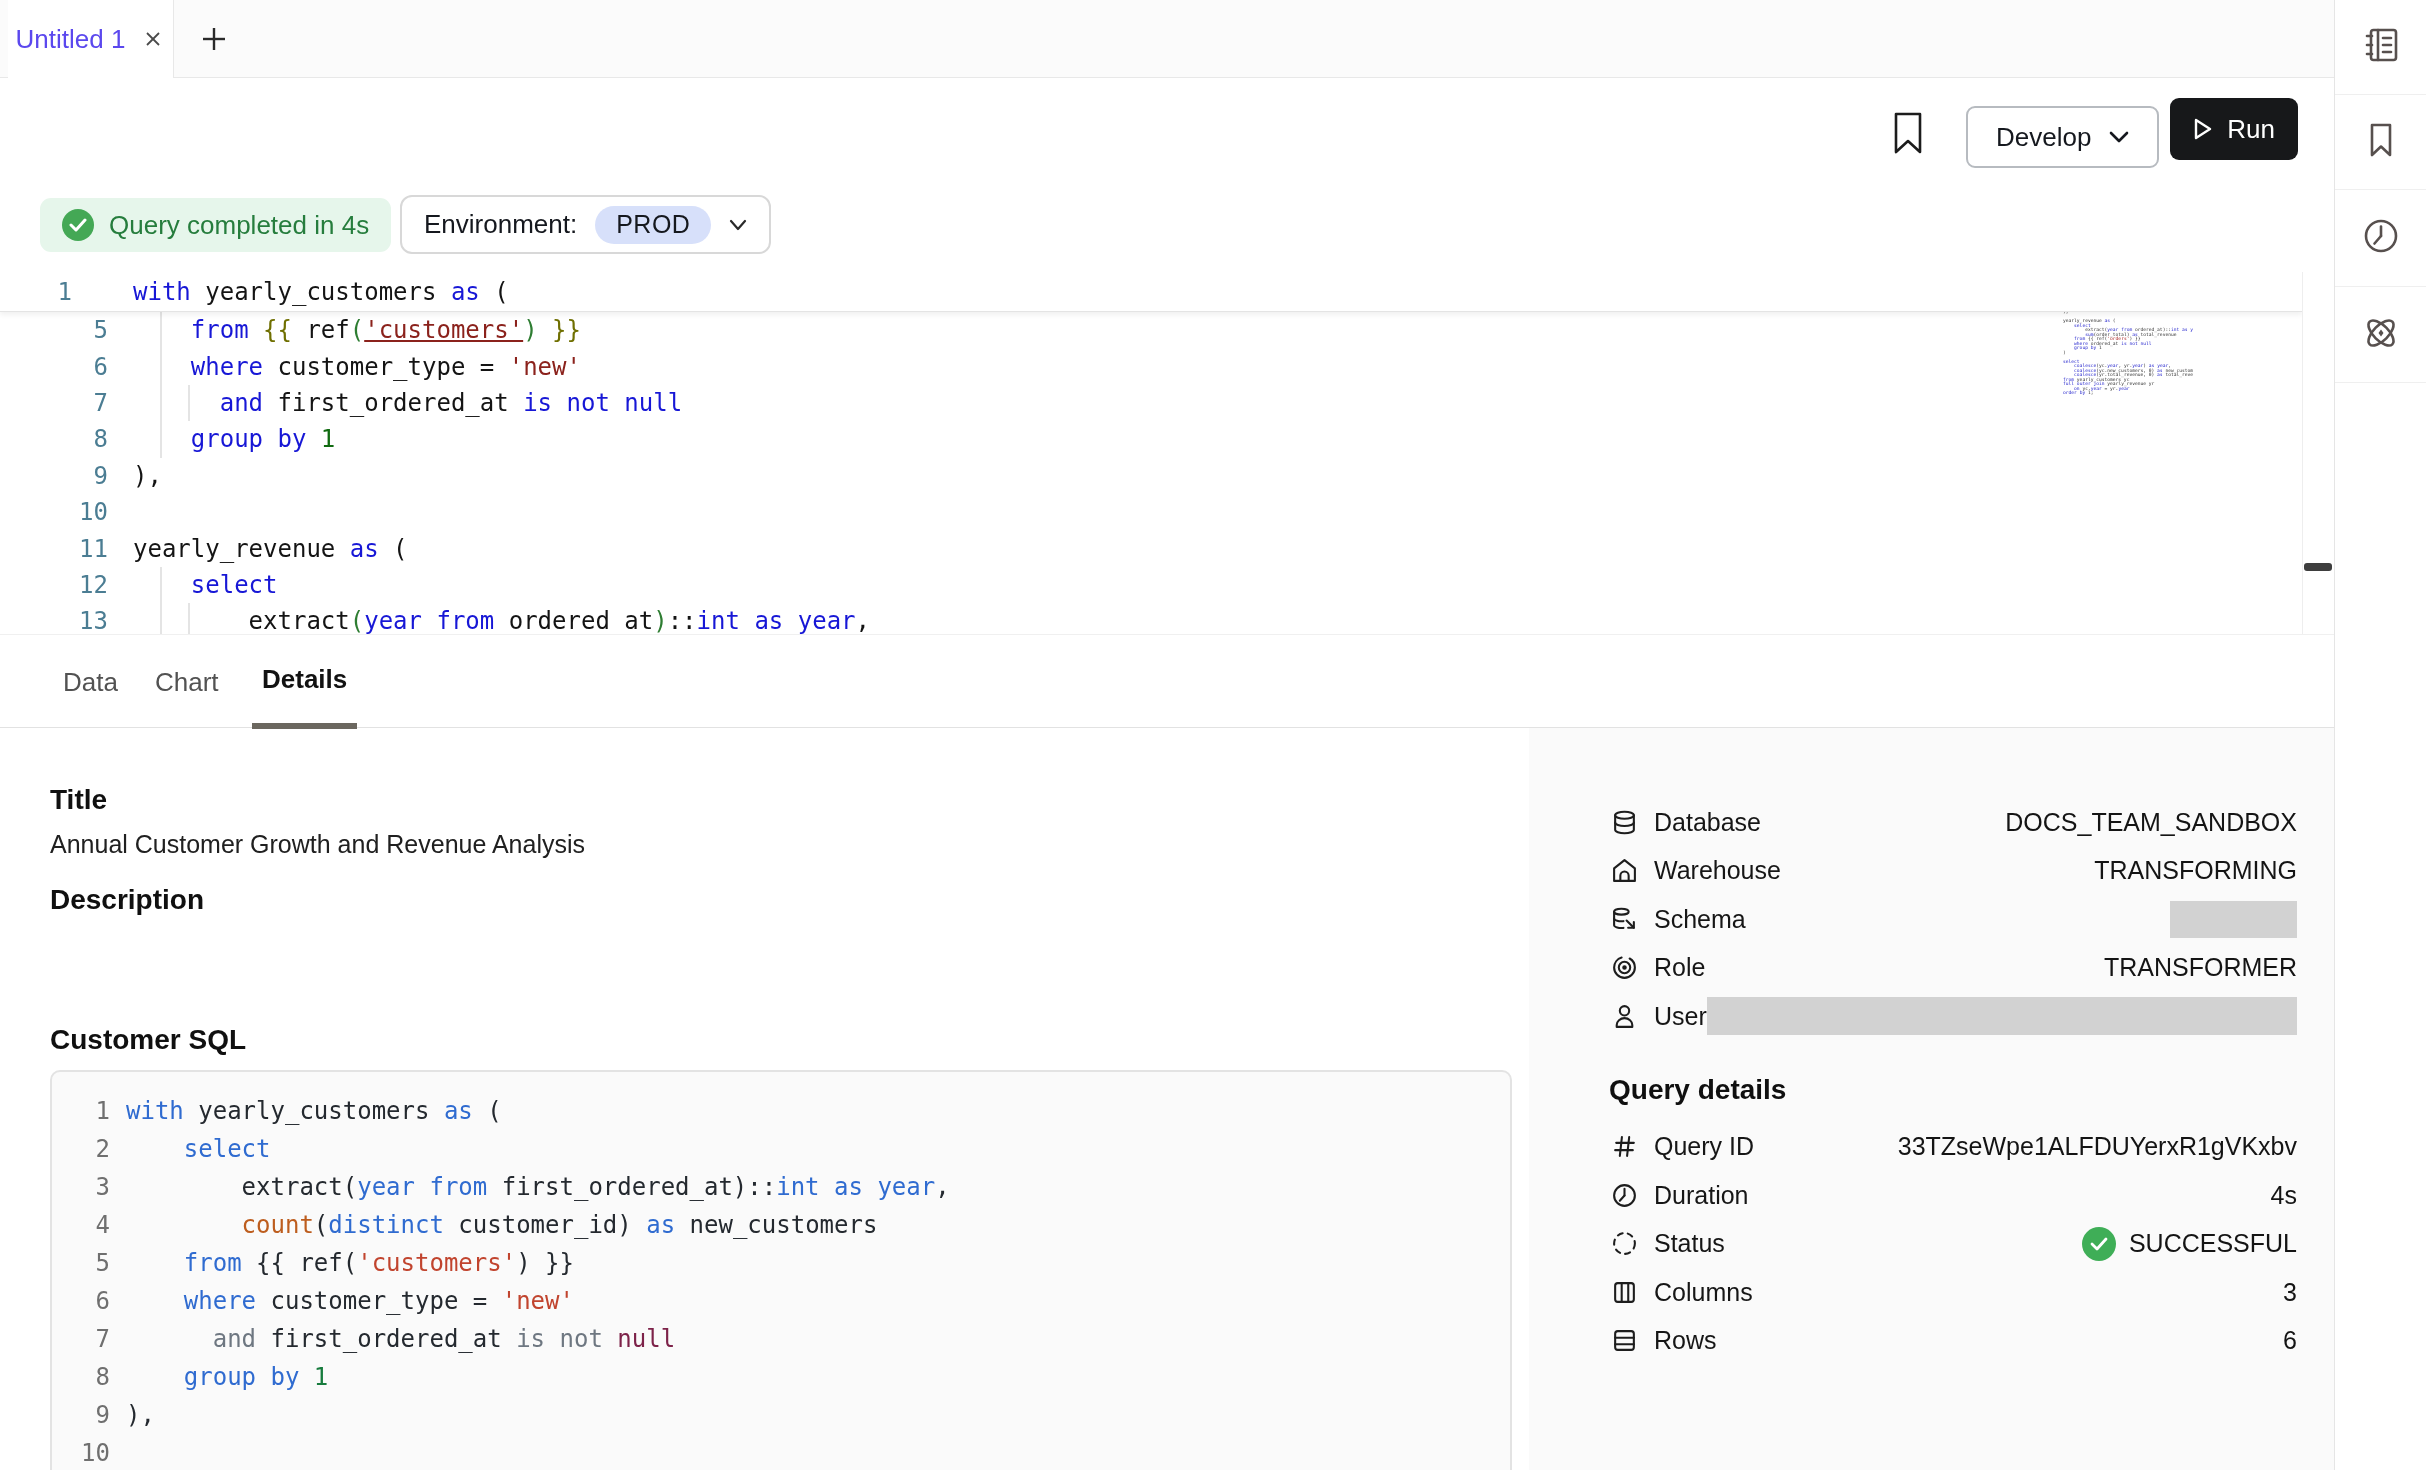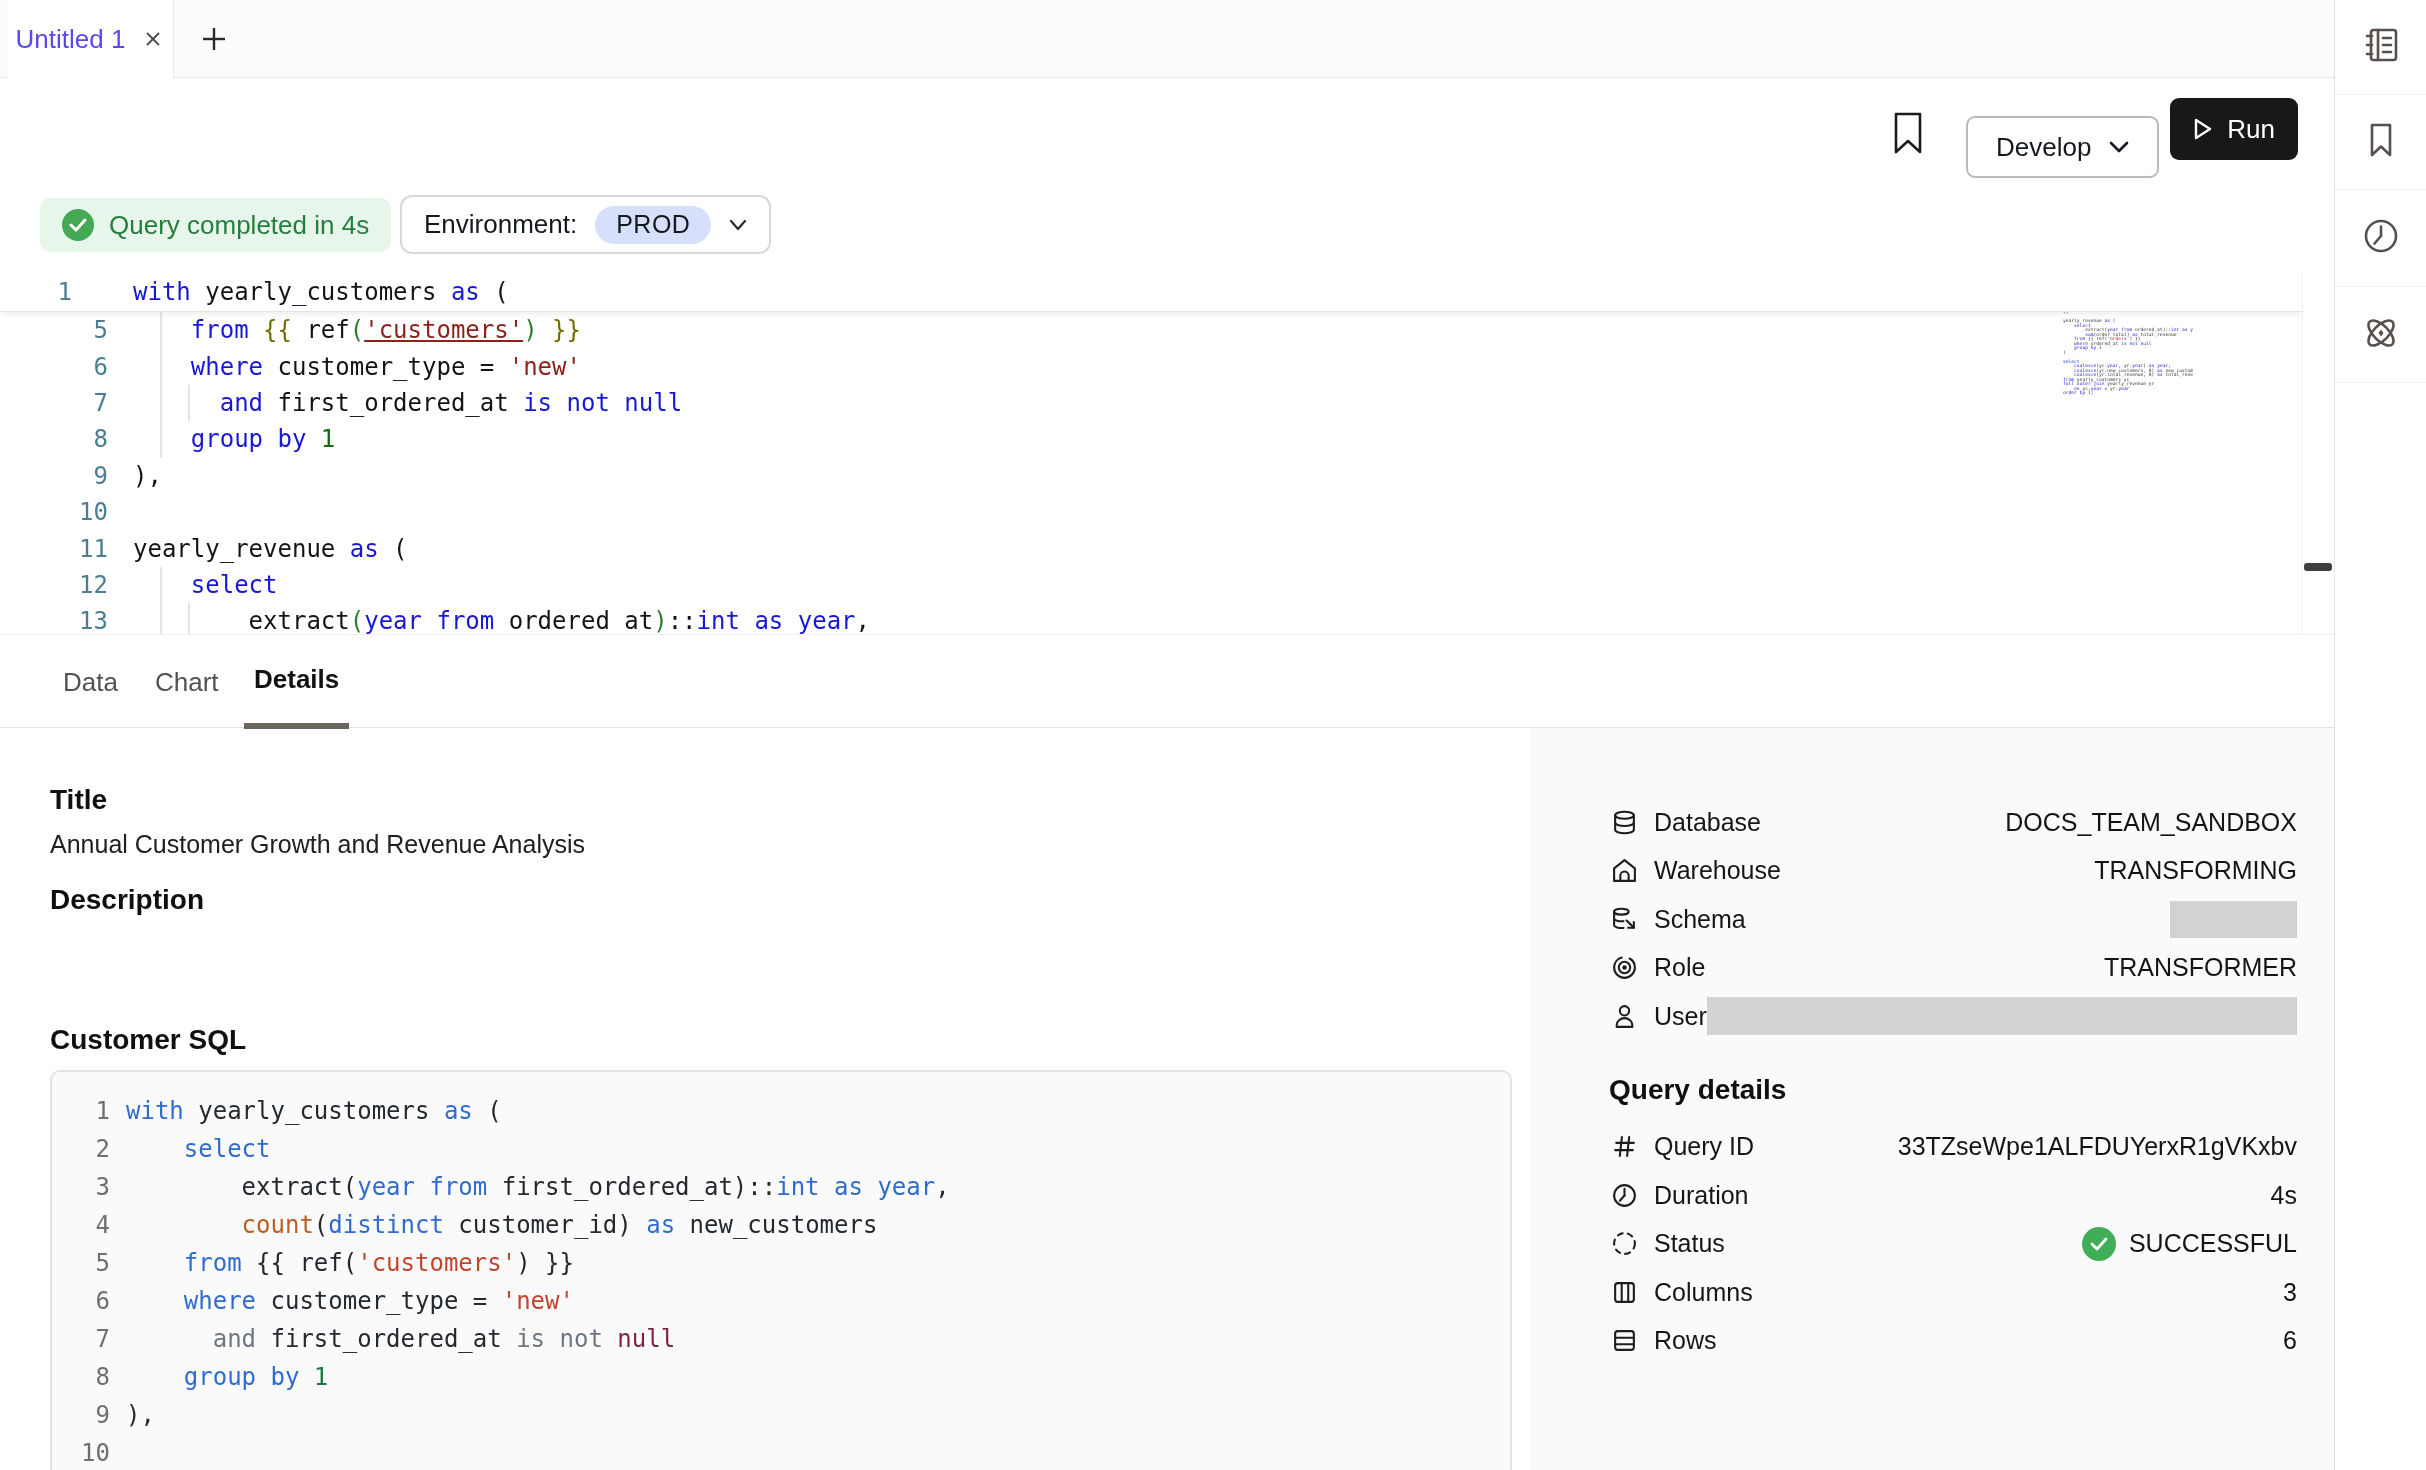--- a/index.html
+++ b/index.html
@@ -14,21 +14,21 @@
   .tabbar { position:absolute; left:0; top:0; width:2334px; height:78px; background:#fbfbfb; border-bottom:1px solid #e8e8e8; }
   .tab-active { position:absolute; left:8px; top:0; width:166px; height:78px; background:#fff; border-right:1px solid #e8e8e8;
                 display:flex; align-items:center; justify-content:center; gap:16px; cursor:pointer; }
   .tab-title { color:#5b48ee; font-size:26px; }
   .tab-close { width:24px; height:24px; stroke:#4a4a4a; stroke-width:1.8; cursor:pointer; }
   .newtab-btn { position:absolute; left:186px; top:0; height:78px; width:56px; display:flex; align-items:center; justify-content:center; cursor:pointer; }
   .plus-icon { width:30px; height:30px; stroke:#2a2a2a; stroke-width:2.4; }
 
   
   .bookmark-btn { position:absolute; left:1886px; top:108px; width:44px; height:50px; display:flex; align-items:center; justify-content:center; cursor:pointer; }
-  .develop-btn { position:absolute; left:1966px; top:116px; height:62px; padding:0 28px; background:#fff;
+  .develop-btn { position:absolute; left:1966px; top:106px; height:62px; padding:0 28px; background:#fff;
                  border:2px solid #b7bbc0; border-radius:9px; display:flex; align-items:center; gap:18px;
                  font-size:26px; font-weight:500; color:#15181e; cursor:pointer; }
   .run-btn { position:absolute; left:2170px; top:98px; height:62px; width:128px; background:#17181a; border:none;
              border-radius:9px; display:flex; align-items:center; justify-content:center; gap:14px;
              font-size:26px; font-weight:500; color:#fff; cursor:pointer; }
 
   
   .status-pill { position:absolute; left:40px; top:198px; height:54px; background:#e6f6eb; border-radius:11px;
                  display:flex; align-items:center; gap:15px; padding:0 22px; }
   .status-pill .txt { color:#267d3d; font-size:26px; font-weight:500; }
@@ -203,21 +203,21 @@
     <span class="mm-k">on</span> yc.<span class="mm-k">year</span> = yr.<span class="mm-k">year</span>
 <span class="mm-k">order</span> <span class="mm-k">by</span> 1;</pre>
     </div>
   <div class="scroll-strip">
     <div class="scroll-grip"></div>
   </div>
 
   <div class="rtabs" id="result-tabs">
       <div class="rtab" style="left: 53px;">Data</div>
       <div class="rtab" style="left: 145px;">Chart</div>
-      <div class="rtab active" style="left: 244px;">Details</div>
+      <div class="rtab active" style="left: 252px;">Details</div>
     </div>
 
   <div class="d-head" style="top:784px;">Title</div>
   <div class="d-body" style="top:828px;">Annual Customer Growth and Revenue Analysis</div>
   <div class="d-head" style="top:884px;">Description</div>
   <div class="d-head" style="top:1024px;">Customer SQL</div>
   <div class="sqlbox mono" id="sqlbox">
       <div class="sql-row"><span class="gut2">1</span><span class="code"><span class="c-k2">with</span><span class="c-i2"> yearly_customers </span><span class="c-k2">as</span><span class="c-i2"> (</span></span></div>
       <div class="sql-row"><span class="gut2">2</span><span class="code"><span class="c-i2">    </span><span class="c-k2">select</span></span></div>
       <div class="sql-row"><span class="gut2">3</span><span class="code"><span class="c-i2">        extract(</span><span class="c-k2">year</span><span class="c-i2"> </span><span class="c-k2">from</span><span class="c-i2"> first_ordered_at)::</span><span class="c-k2">int</span><span class="c-i2"> </span><span class="c-k2">as</span><span class="c-i2"> </span><span class="c-k2">year</span><span class="c-i2">,</span></span></div>

